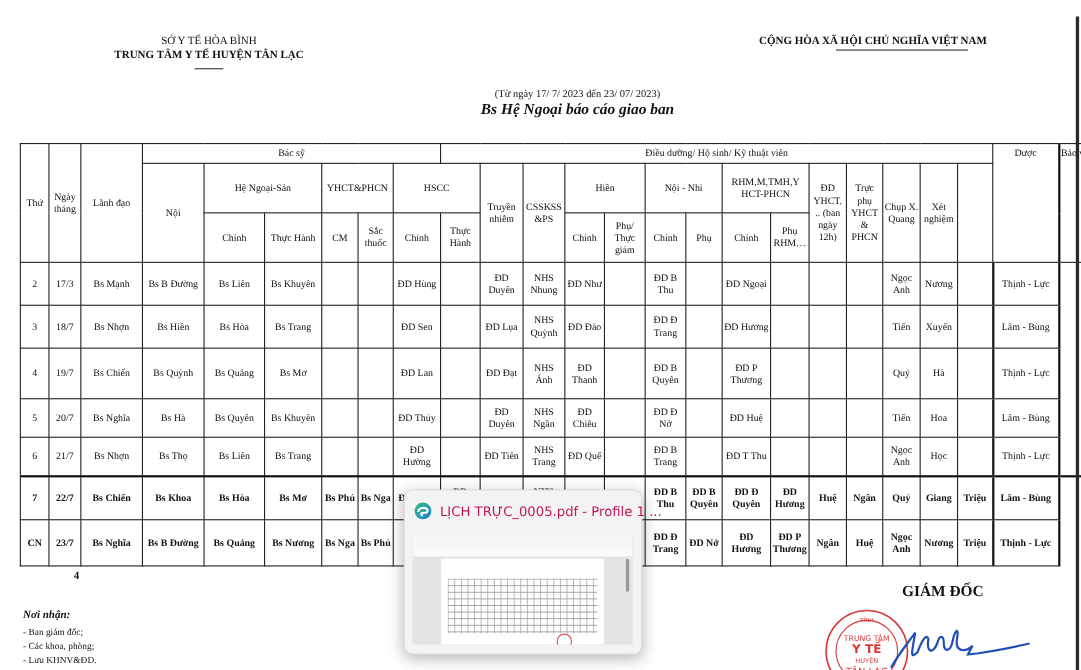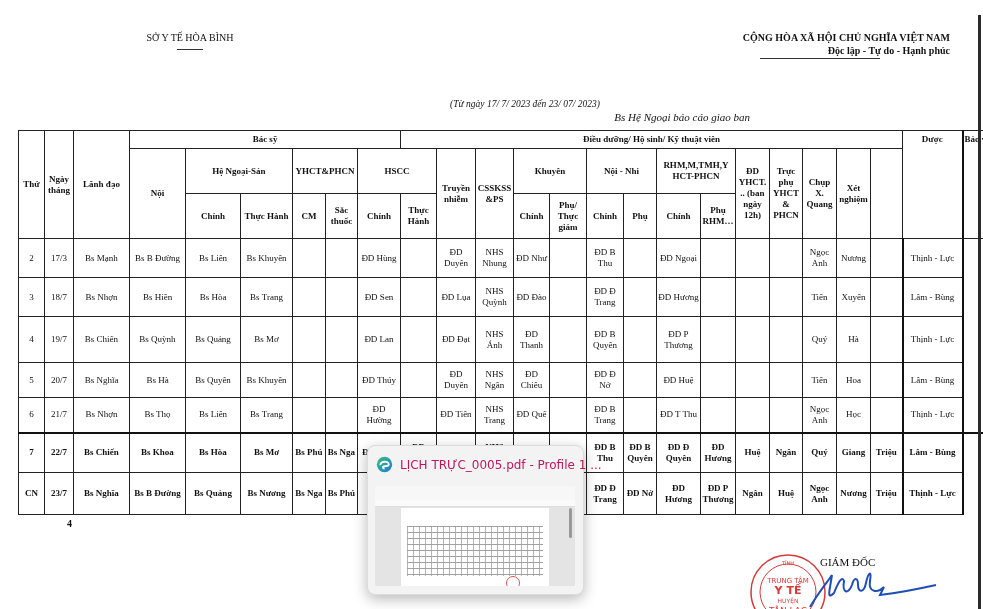--- a/index.html
+++ b/index.html
@@ -7,46 +7,46 @@
     width:983px; height:609px; overflow:hidden; position:relative;
     background:#ffffff; font-family:"Liberation Serif", "DejaVu Serif", serif; color:#111;
   }
   .doc { position:absolute; left:0; top:15px; width:983px; height:609px;padding-left:22px; }
   .right-edge { position:absolute; left:978px; top:0; width:3px; height:609px; background:#2b2b2b; }
   .bottom-edge { position:absolute; left:0; top:605px; width:983px; height:4px; background:#bdbdbd; }
 
   .hdr-left { position:absolute; left:80px; top:16px; width:220px; text-align:center; font-size:10px; line-height:13px; }
   .hdr-left .org2 { font-weight:bold; }
   .hdr-left .rule { width:26px; height:1px; background:#333; margin:5px auto 0; }
-  .hdr-right { position:absolute; left:690px; top:16px; width:260px; text-align:right; font-size:10px; line-height:13px; font-weight:bold; }
+  .hdr-right { position:absolute; left:690px; top:16px; width:260px; text-align:left; font-size:10px; line-height:13px; font-weight:bold; }
   .hdr-right .rule { width:120px; height:1px; background:#333; margin:1px auto 0; }
 
   .title-block { position:absolute; left:300px; top:66px; width:450px; text-align:center; }
   .title { font-weight:bold; font-size:13px; letter-spacing:0.2px; }
-  .subtitle { font-style:italic; font-size:9.5px; margin-top:18px; }
-  .note { font-style:italic; font-weight:normal; font-size:11px; margin-top:2px;text-align:right; }
+  .subtitle { font-size:9.5px; margin-top:0; }
+  .note { font-style:italic; font-weight:bold; font-size:14px; margin-top:2px; }
 
   table.sched {
     position:absolute; left:18px; top:115px; border-collapse:collapse;
     font-size:9px; table-layout:fixed;
   }
   table.sched td, table.sched th {
     border:1px solid #222; text-align:center; vertical-align:middle; padding:0 1px; line-height:11px;
     overflow:hidden;
   }
-  table.sched th { font-weight:bold; }
+  table.sched th { font-weight:normal; }
   table.sched tr.bold td { font-weight:bold; }
   .thick-r { border-right:2px solid #111 !important; }
 
   .page-num { position:absolute; left:67px; top:503px; font-size:10px; font-weight:bold; }
 
   .recv { position:absolute; left:21px; top:538px; font-size:8.5px; line-height:13px; }
   .recv .lbl { font-weight:bold; font-style:italic; font-size:10px; margin-bottom:2px; }
 
-  .director { position:absolute; left:820px; top:516px; font-weight:normal; font-size:11px;margin-top:25px; }
+  .director { position:absolute; left:820px; top:516px; font-weight:bold; font-size:14px; }
   .stamp { position:absolute; left:748px; top:537px; width:80px; height:80px; }
   .signature { position:absolute; left:808px; top:548px; width:130px; height:50px; }
 
   
   .thumb {
     position:absolute; left:367px; top:445px; width:215px; height:148px;
     background:#f3f3f3; border-radius:8px; box-shadow:0 4px 14px rgba(0,0,0,0.28);
     border:1px solid #dcdcdc; font-family:"DejaVu Sans", sans-serif;
   }
   .thumb-head { position:absolute; left:8px; top:10px; display:flex; align-items:center; gap:7px; }
@@ -64,26 +64,26 @@
   .tp-stamp { position:absolute; left:105px; top:68px; width:12px; height:12px; border:1px solid #d55; border-radius:50%; }
   .tp-scroll { position:absolute; left:194px; top:22px; width:3px; height:30px; background:#999; border-radius:2px; }
 </style>
 </head>
 <body>
 
 <div class="doc">
 
   <div class="hdr-left">
     <div>SỞ Y TẾ HÒA BÌNH</div>
+    <div class="org2">TRUNG TÂM Y TẾ HUYỆN TÂN LẠC</div>
     <div class="rule"></div>
   </div>
 
   <div class="hdr-right">
     <div>CỘNG HÒA XÃ HỘI CHỦ NGHĨA VIỆT NAM</div>
-    <div>Độc lập - Tự do - Hạnh phúc</div>
     <div class="rule"></div>
   </div>
 
   <div class="title-block">
     <div class="subtitle">(Từ ngày 17/ 7/ 2023 đến 23/ 07/ 2023)</div>
     <div class="note">Bs Hệ Ngoại báo cáo giao ban</div>
   </div>
 
   <table class="sched">
     <colgroup>
@@ -122,21 +122,21 @@
       <th rowspan="3" style="vertical-align:top;padding-top:3px">Dược</th>
       <th rowspan="3" class="thick-r" style="vertical-align:top;padding-top:3px;border-left:2px solid #111">Bảo vệ</th>
     </tr>
     <tr style="height:45px">
       <th rowspan="2">Nội</th>
       <th colspan="2">Hệ Ngoại-Sản</th>
       <th colspan="2">YHCT&amp;PHCN</th>
       <th colspan="2">HSCC</th>
       <th rowspan="2">Truyền nhiễm</th>
       <th rowspan="2">CSSKSS &amp;PS</th>
-      <th colspan="2">Khuyên</th>
+      <th colspan="2">Hiền</th>
       <th colspan="2">Nội - Nhi</th>
       <th colspan="2">RHM,M,TMH,Y HCT-PHCN</th>
       <th rowspan="2">ĐD YHCT. .. (ban ngày 12h)</th>
       <th rowspan="2">Trực phụ YHCT &amp; PHCN</th>
       <th rowspan="2">Chụp X. Quang</th>
       <th rowspan="2">Xét nghiệm</th>
     </tr>
     <tr style="height:45px">
       <th>Chính</th>
       <th>Thực Hành</th>
@@ -332,20 +332,26 @@
       <td>Ngọc Anh</td>
       <td>Nương</td>
       <td>Triệu</td>
       <td class="thick-r" style="border-left:2px solid #111">Thịnh - Lực</td>
     </tr>
   </tbody>
     </table>
 
   <div class="page-num">4</div>
 
+  <div class="recv">
+    <div class="lbl">Nơi nhận:</div>
+    <div>- Ban giám đốc;</div>
+    <div>- Các khoa, phòng;</div>
+    <div>- Lưu KHNV&amp;ĐD.</div>
+  </div>
 
   <div class="director">GIÁM ĐỐC</div>
 
   <svg class="stamp" viewBox="0 0 80 80">
     <circle cx="40" cy="40" r="37" fill="none" stroke="#d63a3a" stroke-width="1.5"></circle>
     <circle cx="40" cy="40" r="28" fill="none" stroke="#d63a3a" stroke-width="1"></circle>
     <text x="40" y="13" font-size="5" fill="#d63a3a" text-anchor="middle" font-family="DejaVu Sans, sans-serif">TỈNH</text>
     <text x="40" y="31" font-size="7" fill="#d63a3a" text-anchor="middle" font-family="DejaVu Sans, sans-serif">TRUNG TÂM</text>
     <text x="40" y="42" font-size="11" font-weight="bold" fill="#d63a3a" text-anchor="middle" font-family="DejaVu Sans, sans-serif">Y TẾ</text>
     <text x="40" y="51" font-size="6" fill="#d63a3a" text-anchor="middle" font-family="DejaVu Sans, sans-serif">HUYỆN</text>

